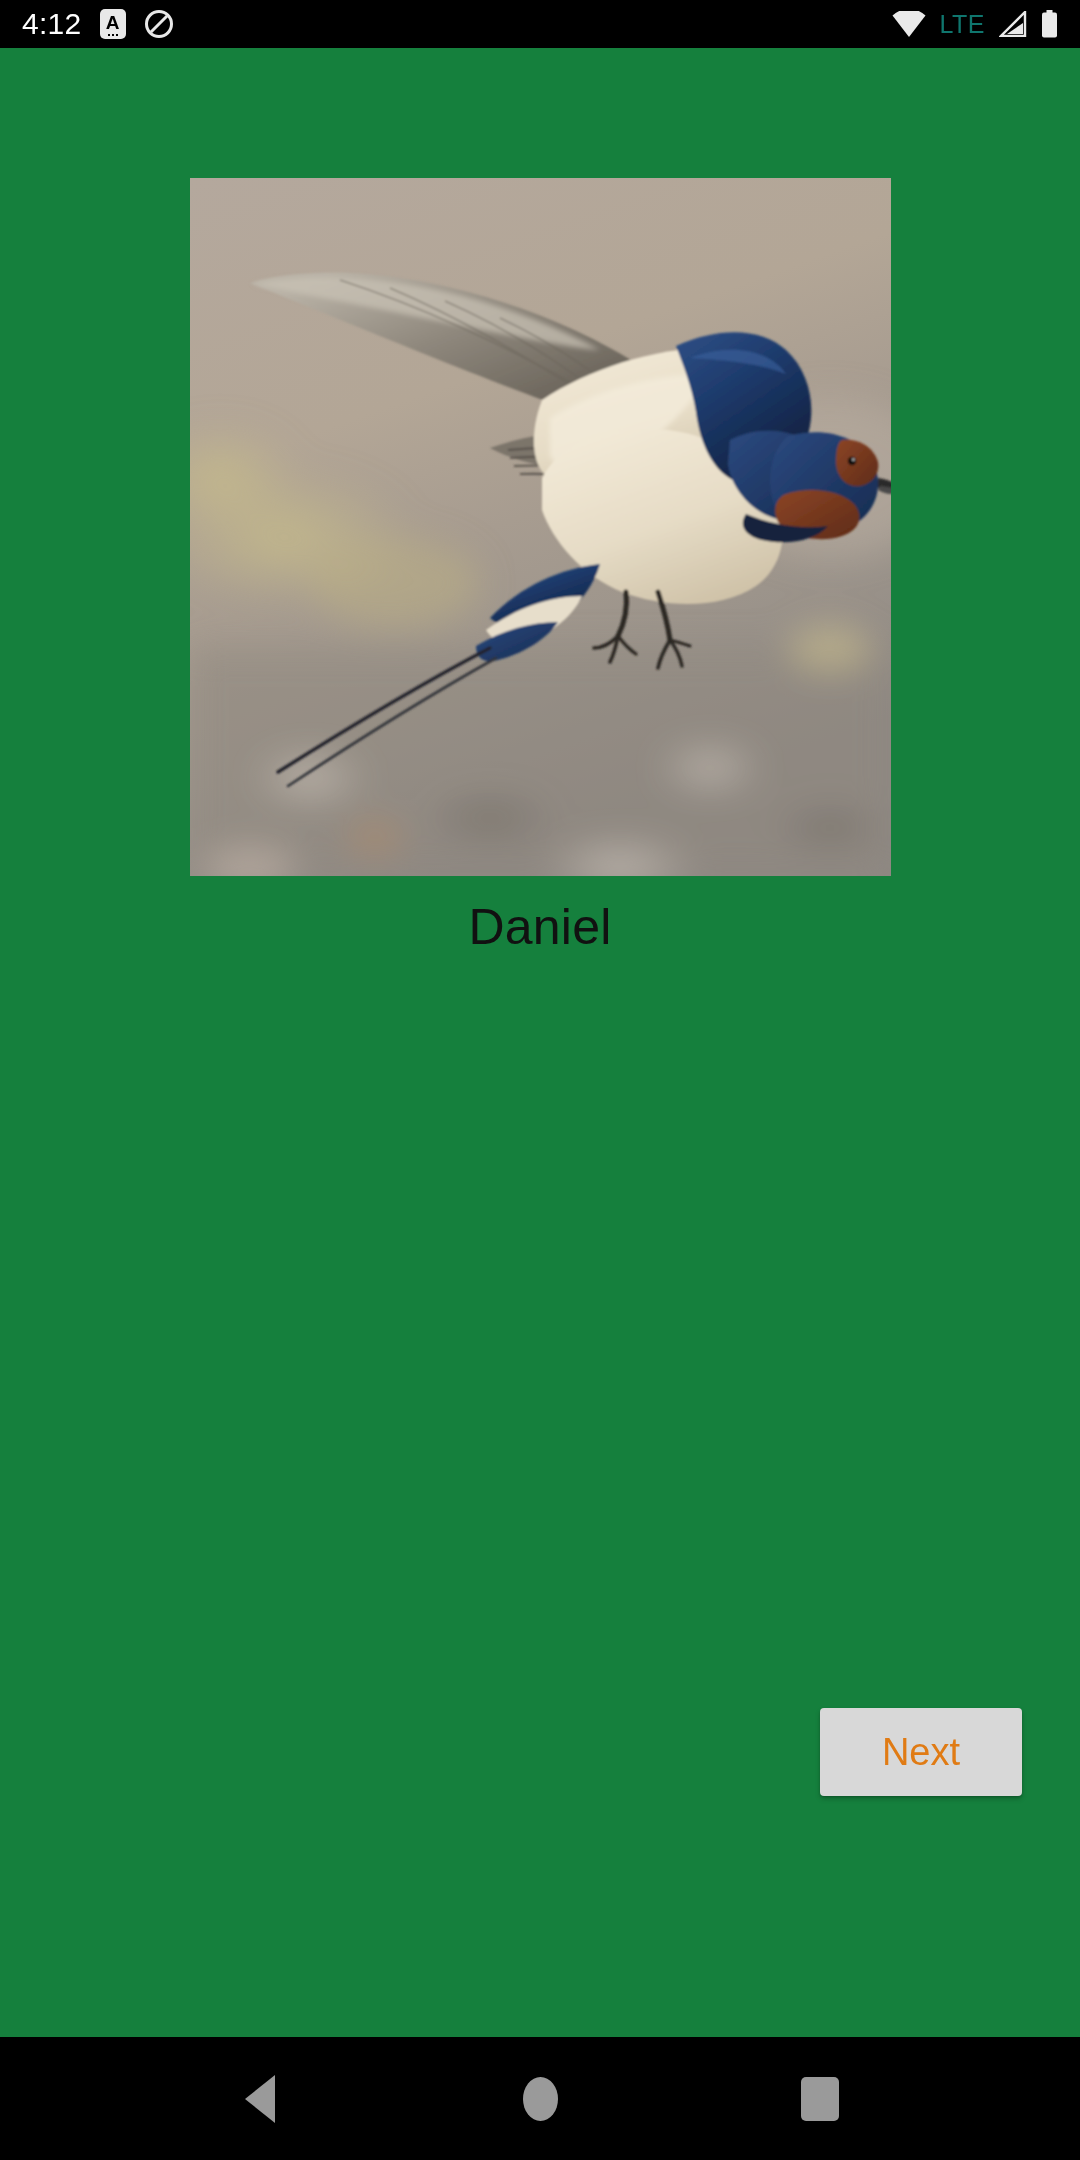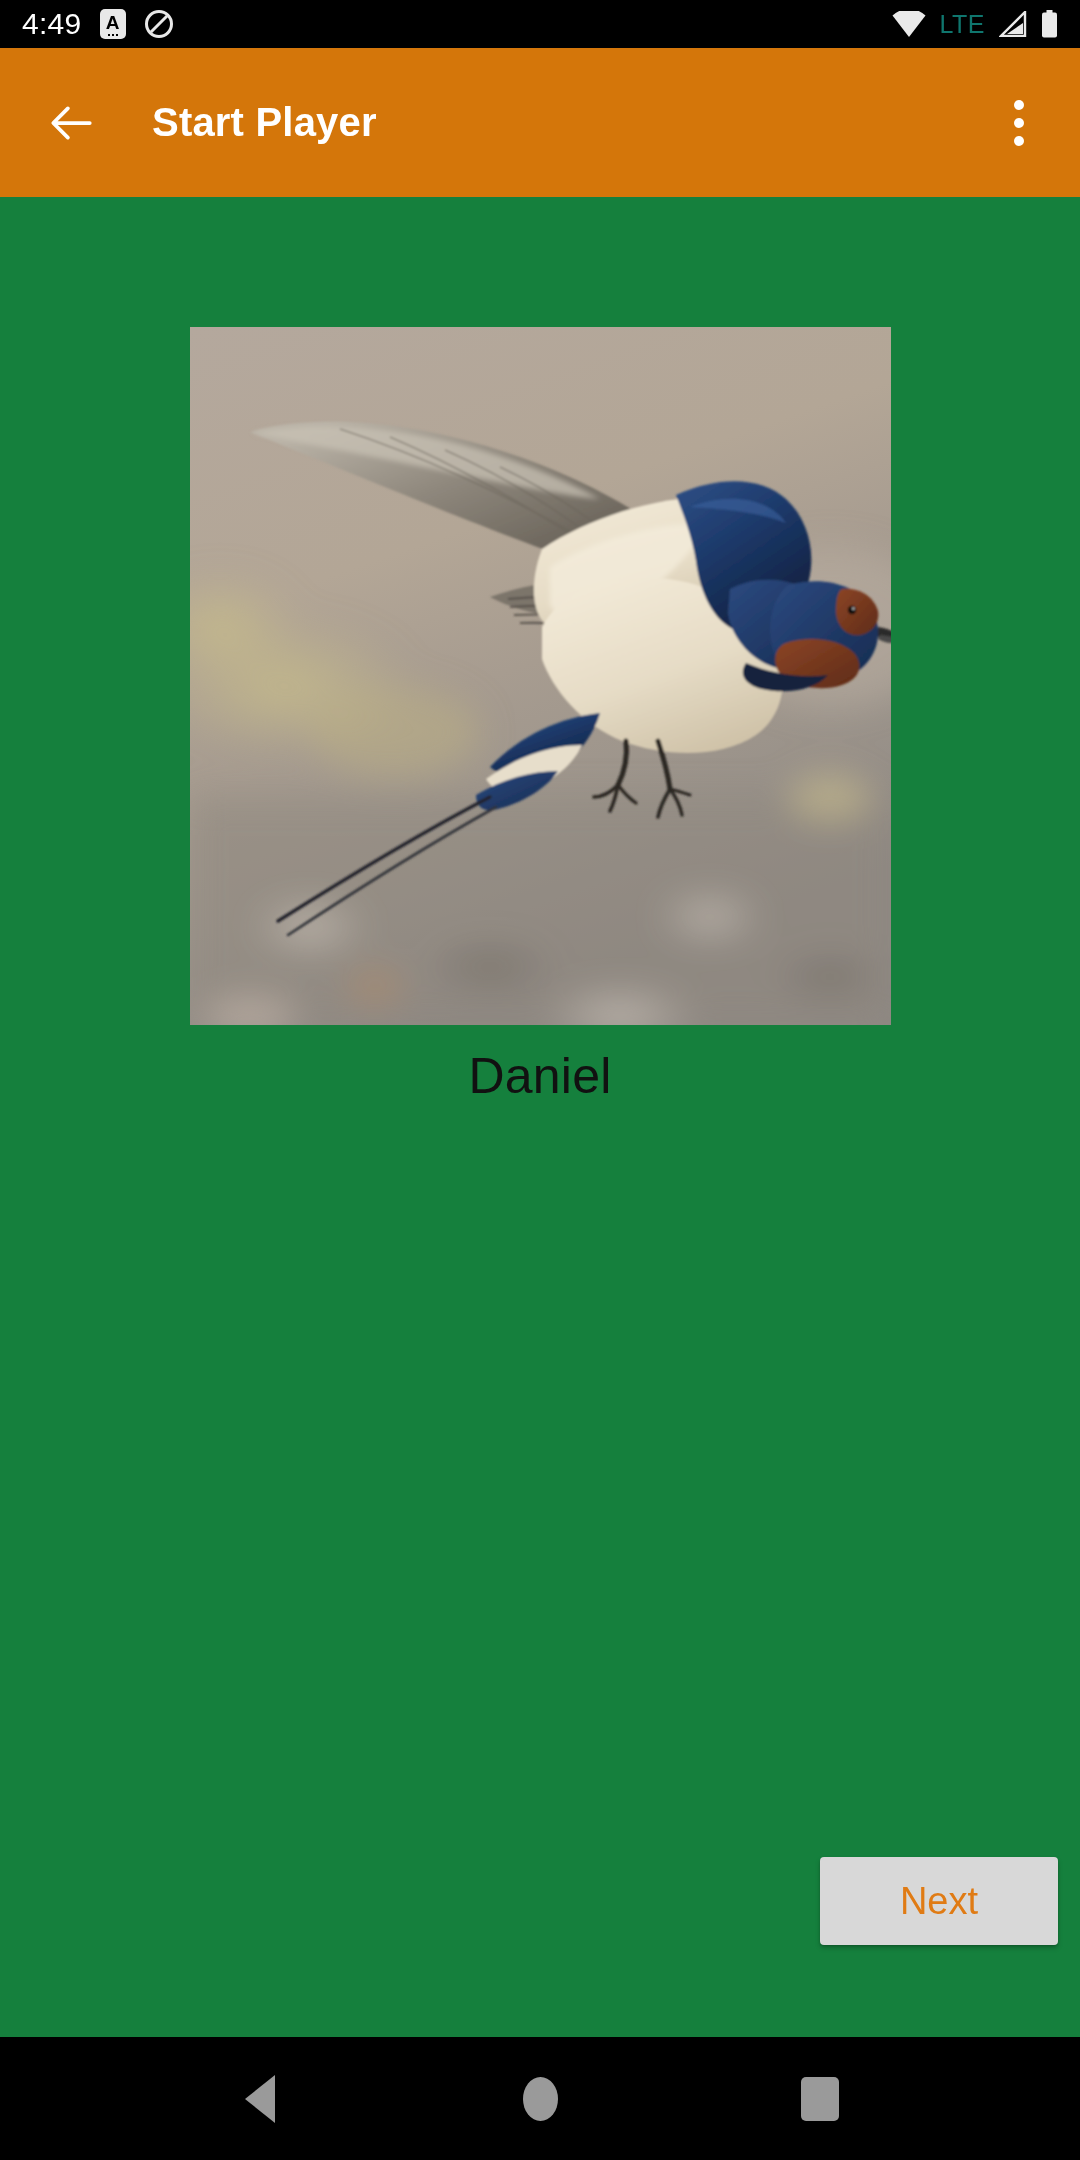--- a/index.html
+++ b/index.html
@@ -93,21 +93,21 @@
   #player-name {
     margin-top:22px;
     font-size:50px; color:#111111;
     letter-spacing:0.2px;
   }
 
   
   #next-button {
     position:absolute;
     left:820px; top:1660px;
-    width:238px; height:88px;
+    width:202px; height:88px;
     background:#d8d8d8;
     border:none; border-radius:4px;
     color:#e07b14; font-size:38px;
     font-family:"Liberation Sans", sans-serif;
     display:flex; align-items:center; justify-content:center;
     box-shadow:0 3px 5px rgba(0,0,0,0.22), 0 1px 2px rgba(0,0,0,0.16);
     cursor:pointer;
   }
 
   
@@ -137,21 +137,21 @@
     background:#9a9a9a;
   }
 </style>
 </head>
 <body>
 
 <div id="screen">
 
   <div id="status-bar">
     <div id="status-left">
-      <span class="status-clock">4:49</span>
+      <span class="status-clock">4:12</span>
       <span class="icon-a-badge">A</span>
       <span class="icon-dnd">
         <svg viewBox="0 0 30 30" width="30" height="30" aria-hidden="true">
           <circle cx="15" cy="15" r="12.5" fill="none" stroke="#e8e8e8" stroke-width="3"></circle>
           <line x1="7" y1="23" x2="23" y2="7" stroke="#e8e8e8" stroke-width="3"></line>
         </svg>
       </span>
     </div>
     <div id="status-right">
       <span class="icon-wifi">
@@ -168,33 +168,20 @@
       </span>
       <span class="icon-battery">
         <svg viewBox="0 0 17 28" width="17" height="28" aria-hidden="true">
           <rect x="5.5" y="0" width="6" height="3" fill="#eaeaea"></rect>
           <rect x="1" y="2.5" width="15" height="25" rx="2" fill="#eaeaea"></rect>
         </svg>
       </span>
     </div>
   </div>
 
-  <div id="app-bar">
-    <div id="back-button">
-      <svg viewBox="0 0 48 48" width="50" height="50" aria-hidden="true">
-        <path d="M42 24 H8 M21 10 L7 24 L21 38" fill="none" stroke="#ffffff" stroke-width="3.6" stroke-linecap="round" stroke-linejoin="round"></path>
-      </svg>
-    </div>
-    <div id="app-title">Start Player</div>
-    <div id="overflow-button">
-      <span></span>
-      <span></span>
-      <span></span>
-    </div>
-  </div>
 
   <div id="content">
 
     <div id="player-photo">
       <svg viewBox="0 0 701 698" preserveAspectRatio="xMidYMid slice" aria-hidden="true">
         <defs>
           <linearGradient id="bgGrad" x1="0" y1="0" x2="0.35" y2="1">
             <stop offset="0%" stop-color="#b4a89d"></stop>
             <stop offset="38%" stop-color="#b3a696"></stop>
             <stop offset="58%" stop-color="#a79c90"></stop>

